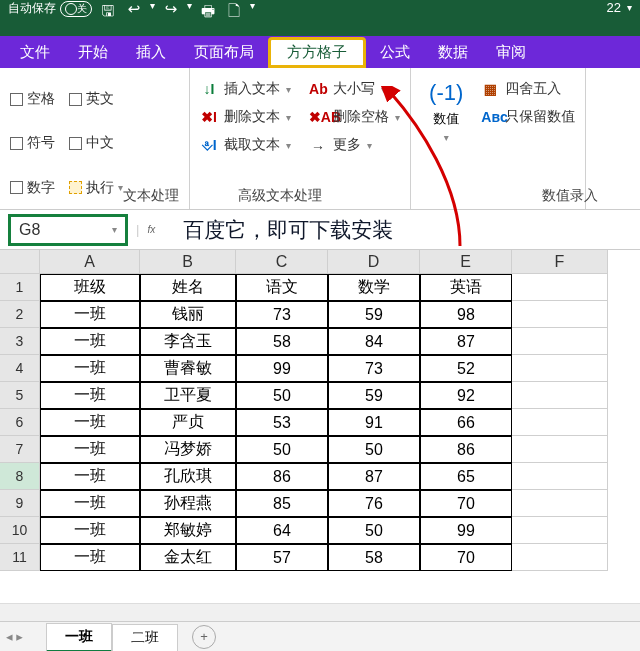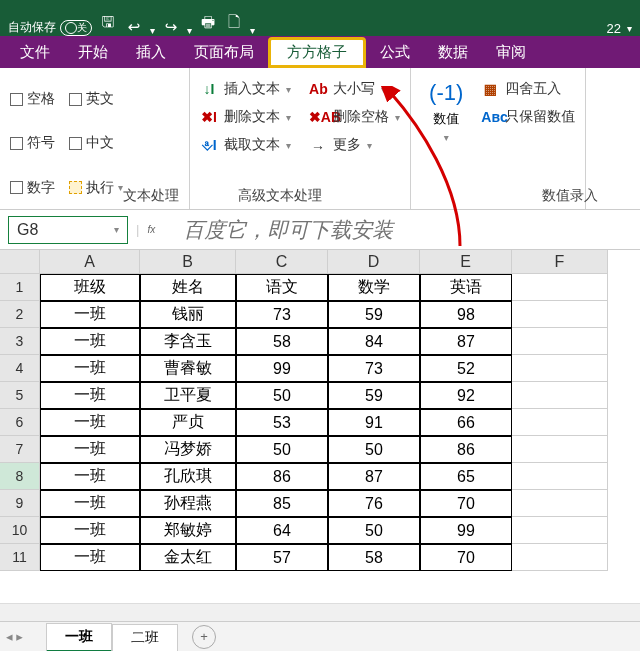--- a/index.html
+++ b/index.html
@@ -11,37 +11,37 @@
     width: 640px;
     height: 651px;
     overflow: hidden;
     position: relative;
   }
   
   .titlebar {
     background: #185c37;
     height: 36px;
     display: flex;
-    align-items: flex-end;
+    align-items: flex-start;
     color: #fff;
     padding: 0 8px;
     gap: 6px;
   }
   .titlebar .autosave { font-size: 12px; display:flex; align-items:center; gap:4px; }
   .pill {
     border: 1px solid #fff; border-radius: 10px; width: 32px; height: 16px;
     display: inline-flex; align-items:center; padding:0 4px; font-size:10px;
     justify-content:flex-end;
   }
   .pill::before{content:"";width:10px;height:10px;border-radius:50%;border:1px solid #fff;margin-right:auto;}
   .tb-icon { width:20px; text-align:center; color:#fff; font-size:15px; }
   .titlebar .right { margin-left:auto; display:flex; align-items:center; gap:6px;}
   
   .ribbon-tabs {
-    background: #701a75;
+    background: #6d28d9;
     display:flex;
     padding: 0 6px;
     height: 32px;
     align-items:flex-end;
     color:#fff;
   }
   .ribbon-tab {
     padding: 6px 14px 6px 14px;
     font-size: 15px;
     cursor:pointer;
@@ -64,23 +64,23 @@
   .chk .box { width:13px;height:13px;border:1px solid #666; }
   .chk.star .box{ border:1px dashed #e0a000; background:#fff3d0;}
   .vlist { display:flex; flex-direction:column; gap:10px; padding-top:6px;}
   .vitem { display:flex; align-items:center; gap:6px; font-size:14px; color:#333;}
   .vitem .ic { width:18px; text-align:center; font-weight:bold;}
   .red{color:#c00000;} .grn{color:#0a7d3a;}
   .bigbtn { display:flex; flex-direction:column; align-items:center; gap:4px; padding:6px 8px; font-size:13px;}
   .arrow-svg{position:absolute; left:350px; top:18px; pointer-events:none;}
   
   .fbar { display:flex; align-items:center; border-bottom:1px solid #ccc; height:40px; background:#fff;}
-  .namebox { width:120px; border:1px solid #15803d; margin:4px 8px; padding:4px 8px; font-size:16px; color:#333; display:flex; align-items:center; justify-content:space-between;}
+  .namebox { width:120px; border:3px solid #15803d; margin:4px 8px; padding:4px 8px; font-size:16px; color:#333; display:flex; align-items:center; justify-content:space-between;}
   .fx { color:#666; font-style:italic; padding:0 8px; font-size:10px;}
-  .anno{ color:#737373; font-size:21px; padding-left:20px;font-style:italic;}
+  .anno{ color:#0f172a; font-size:21px; padding-left:20px;}
   
   .grid { display:grid; grid-template-columns: 40px 100px 96px 92px 92px 92px 96px; }
   .hdr, .rh, .cell { border:1px solid #cfcfcf; border-top:none; border-left:none; display:flex; align-items:center; justify-content:center; height:27px; font-size:16px;}
   .hdr { background:#e6e6e6; color:#333; font-weight:normal; height:24px;}
   .rh { background:#e6e6e6; color:#333; justify-content:center; font-size:14px;}
   .corner{background:#e6e6e6;border:1px solid #cfcfcf;border-top:none;border-left:none;height:24px;}
   .cell.data{ border:1px solid #000; }
   
   .sheettabs{ position:absolute; bottom:0; left:0; right:0; height:30px; background:#f3f3f3; border-top:1px solid #ccc; display:flex; align-items:center; padding-left:46px; gap:0;}
   .sheettabs .nav{position:absolute;left:6px;display:flex;gap:4px;color:#888;}

